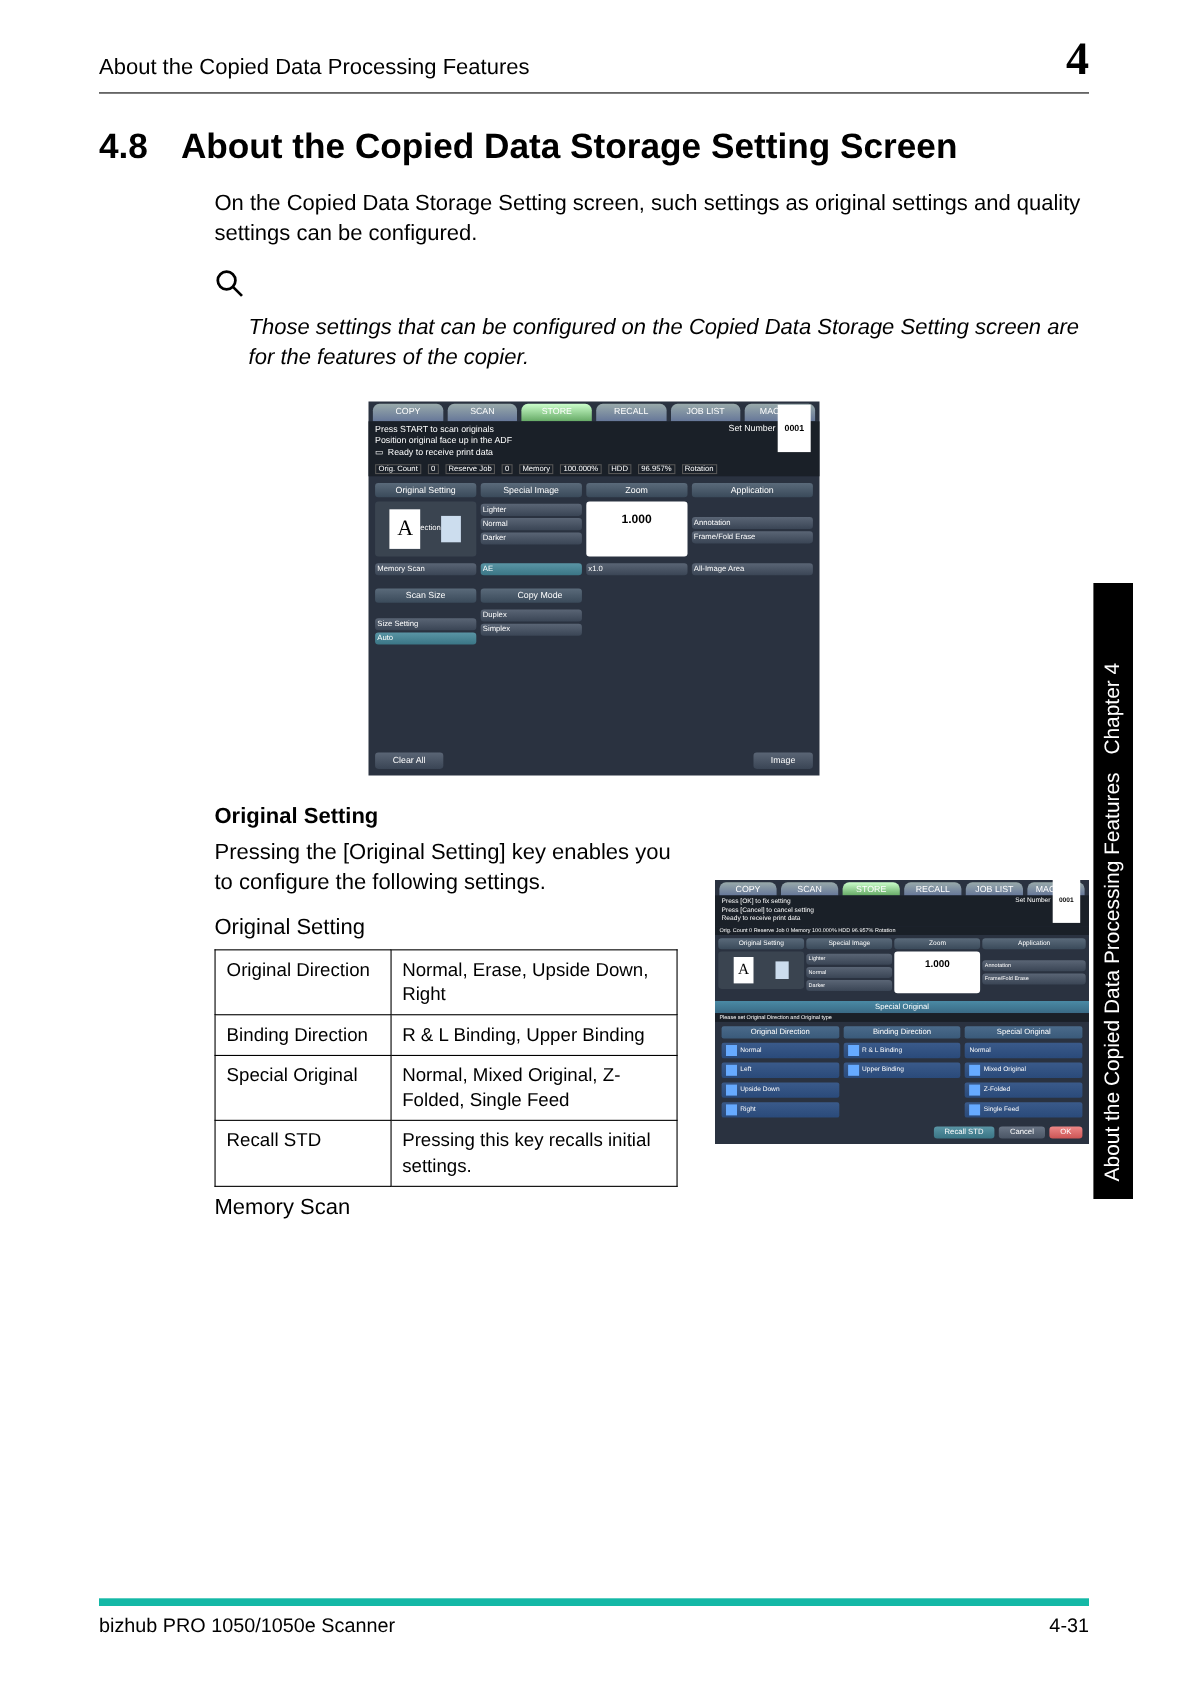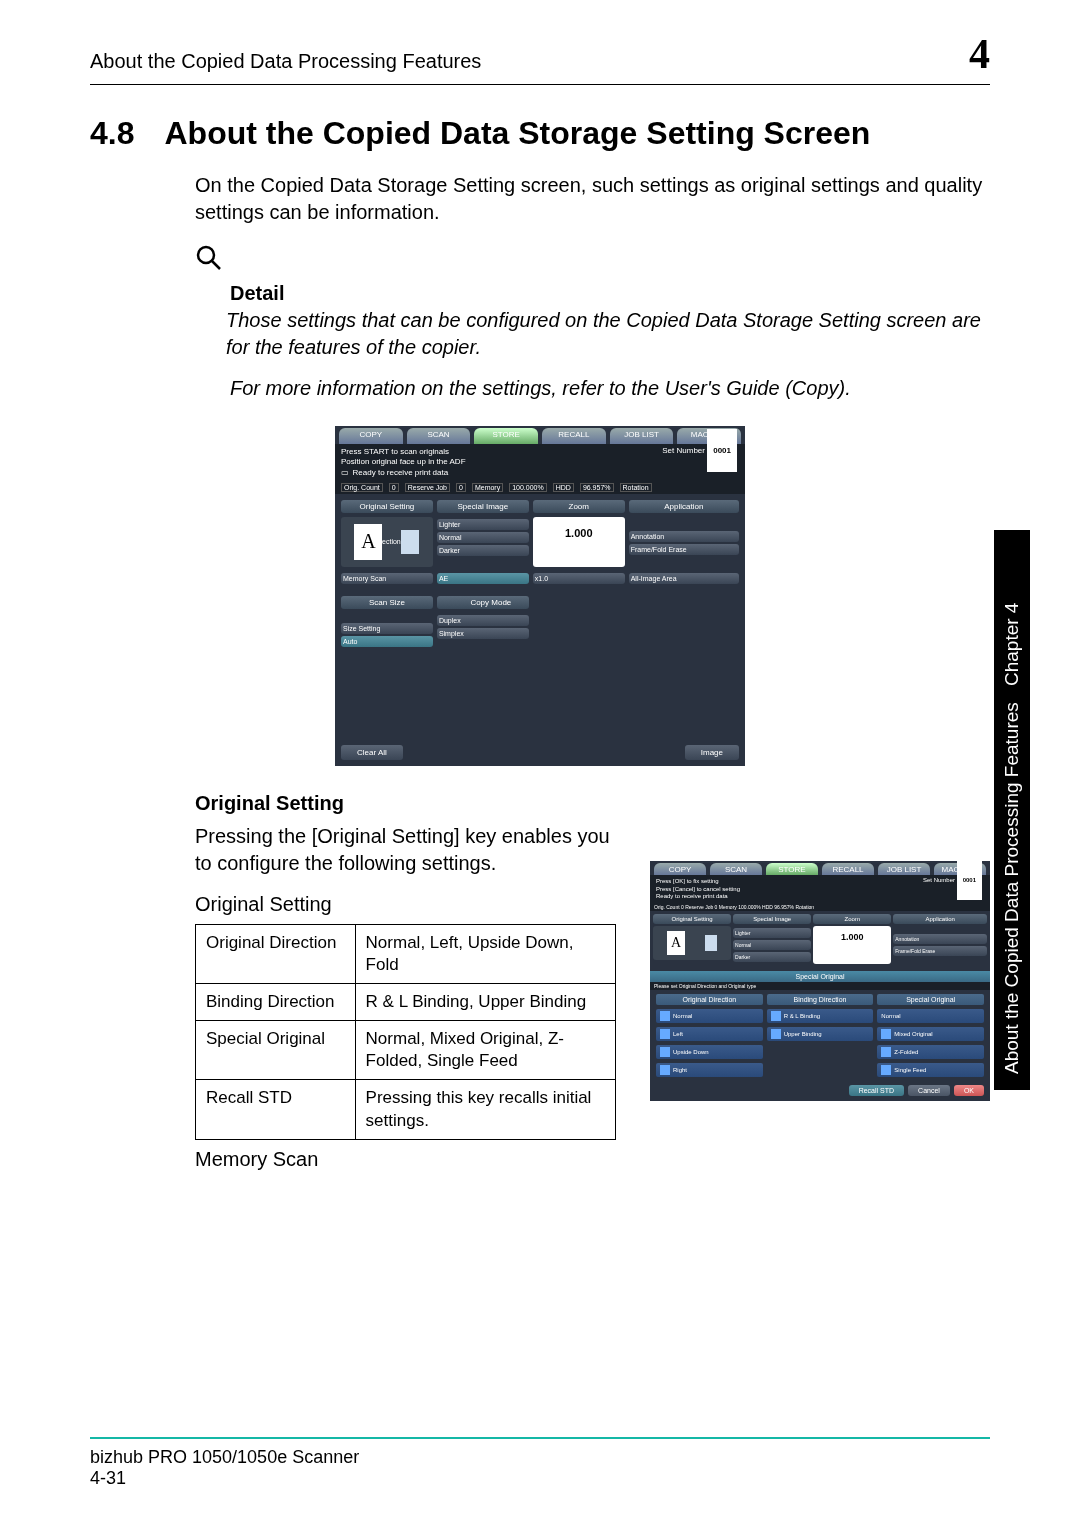--- a/index.html
+++ b/index.html
@@ -34,21 +34,21 @@
   .settings-table td { border: 1px solid #000; padding: 7px 10px; vertical-align: top; line-height: 1.3; }
   .settings-table td:first-child { width: 38%; }
   
   .right-col { width: 340px; }
   .screenshot2 { width: 340px; height: 240px; display: block; }
   
   .mem-scan { font-size: 20px; margin-left: 105px; margin-top: 8px; }
   
   .side-tab { position: absolute; right: 50px; top: 530px; width: 36px; height: 560px; background: #000; color: #fff; writing-mode: vertical-rl; transform: rotate(180deg); display: flex; align-items: center; justify-content: flex-start; font-size: 19px; padding-top: 16px; }
   
-  .footer-row { position: absolute; bottom: 40px; left: 90px; right: 90px; display: flex; justify-content: space-between; border-top: 2px solid #14b8a6; padding-top: 8px; font-size: 18px; flex-direction: column; }
+  .footer-row { position: absolute; bottom: 40px; left: 90px; right: 90px; display: flex; justify-content: space-between; border-top: 7px solid #14b8a6; padding-top: 8px; font-size: 18px; }
 
   
   .ui1 { background: #2a3240; width: 100%; height: 100%; font-size: 9px; color: #fff; position: relative; }
   .ui1-tabs { display: flex; height: 18px; gap: 4px; padding: 2px 4px 0 4px; }
   .ui1-tab { background: linear-gradient(#9aa,#679); flex: 1; text-align: center; border-radius: 6px 6px 0 0; color: #fff; font-size: 8px; line-height: 14px; }
   .ui1-tab.active { background: linear-gradient(#cfc,#6a6); }
   .ui1-msgbar { background: #1a2028; padding: 3px 6px; font-size: 8px; line-height: 1.2; position: relative; }
   .ui1-setnum { position: absolute; right: 8px; top: 2px; }
   .ui1-setnum .sn-val { background: #fff; color: #000; padding: 17px 6px; font-weight: bold; }
   .ui1-status { background: #1a2028; padding: 2px 6px; font-size: 7px; display: flex; gap: 6px; }
@@ -83,32 +83,30 @@
 
 <div class="header-row">
   <span class="header-text">About the Copied Data Processing Features</span>
   <span class="chapter-num">4</span>
 </div>
 
 <div class="section-title-row">
   <span class="section-number">4.8</span><span class="section-title">About the Copied Data Storage Setting Screen</span>
 </div>
 
-<p class="body-text">On the Copied Data Storage Setting screen, such settings as original settings and quality settings can be information.</p>
+<p class="body-text">On the Copied Data Storage Setting screen, such settings as original settings and quality settings can be configured.</p>
 
 <div class="detail-block">
   <span class="mag-icon">
     <svg width="28" height="28" viewBox="0 0 28 28">
         <circle cx="11" cy="11" r="8" stroke="#000" stroke-width="2.5" fill="none"></circle>
         <line x1="17" y1="17" x2="25" y2="25" stroke="#000" stroke-width="2.5"></line>
       </svg>
   </span>
-  <span class="detail-label">Detail</span>
   <p class="detail-text">Those settings that can be configured on the Copied Data Storage Setting screen are for the features of the copier.</p>
-  <p class="detail-text2">For more information on the settings, refer to the User's Guide (Copy).</p>
 </div>
 
 <div class="screenshot1">
   <div class="ui1">
     <div class="ui1-tabs">
       <div class="ui1-tab">COPY</div>
       <div class="ui1-tab">SCAN</div>
       <div class="ui1-tab active">STORE</div>
       <div class="ui1-tab">RECALL</div>
       <div class="ui1-tab">JOB LIST</div>
@@ -190,21 +188,21 @@
 <div class="sub-heading">Original Setting</div>
 
 <div class="two-col">
   <div class="left-col">
     <p class="para">Pressing the [Original Setting] key enables you to configure the following settings.</p>
     <p class="sub">Original Setting</p>
     <table class="settings-table">
       <tbody>
           <tr>
             <td>Original Direction</td>
-            <td>Normal, Left, Upside Down, Fold</td>
+            <td>Normal, Erase, Upside Down, Right</td>
           </tr>
       <tr>
             <td>Binding Direction</td>
             <td>R &amp; L Binding, Upper Binding</td>
           </tr>
       <tr>
             <td>Special Original</td>
             <td>Normal, Mixed Original, Z-Folded, Single Feed</td>
           </tr>
       <tr>

